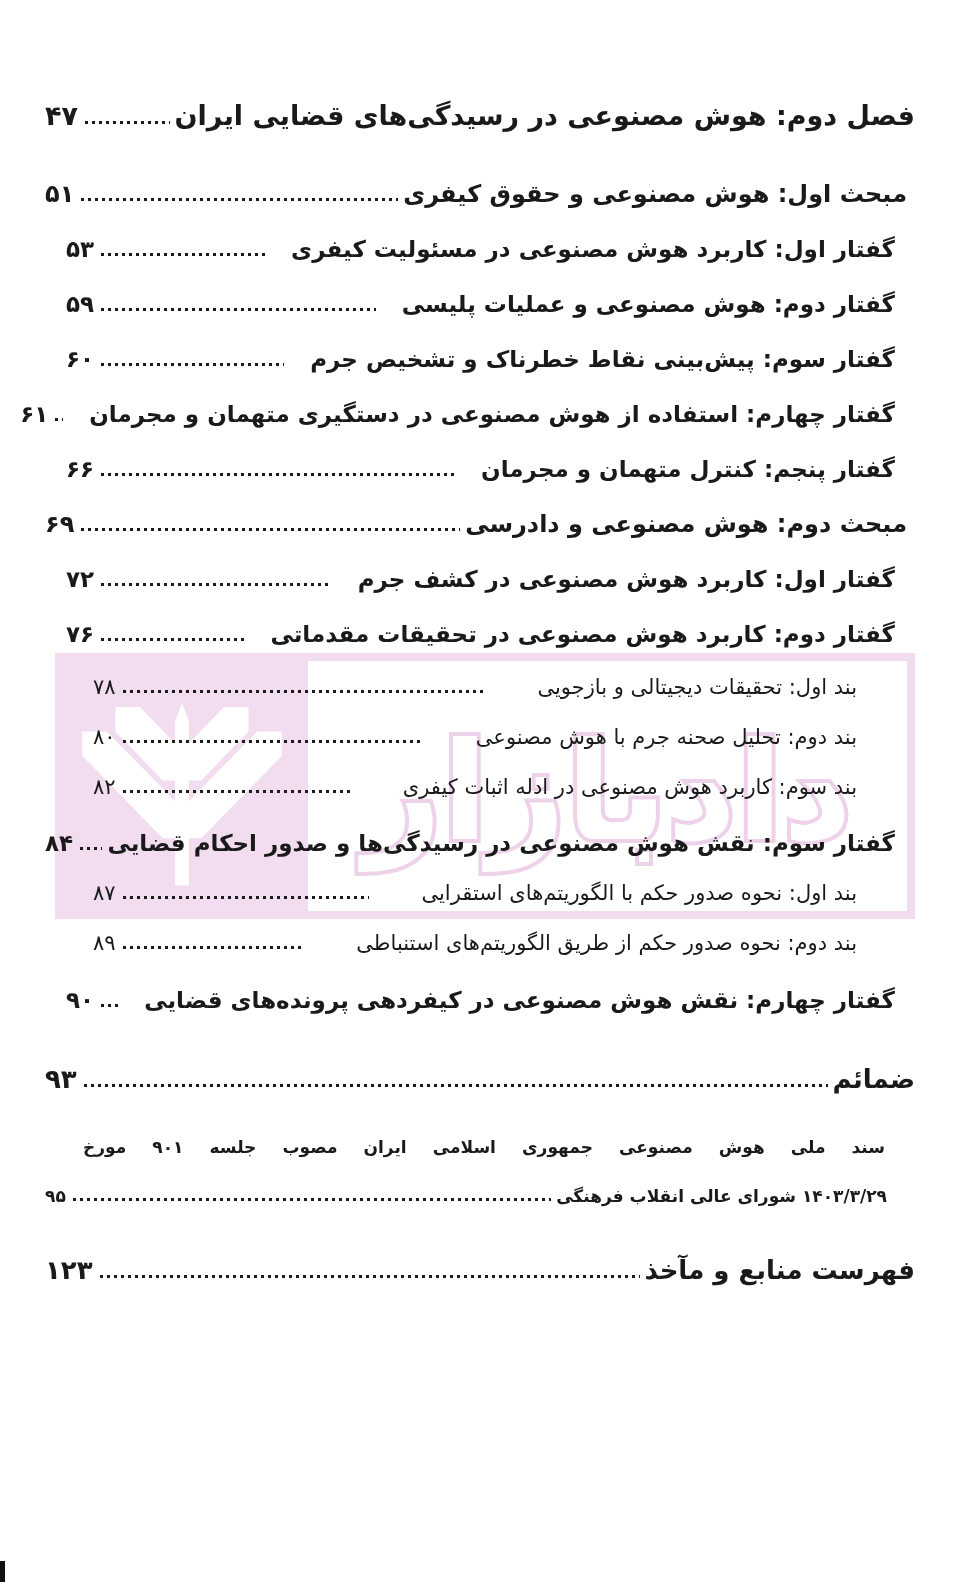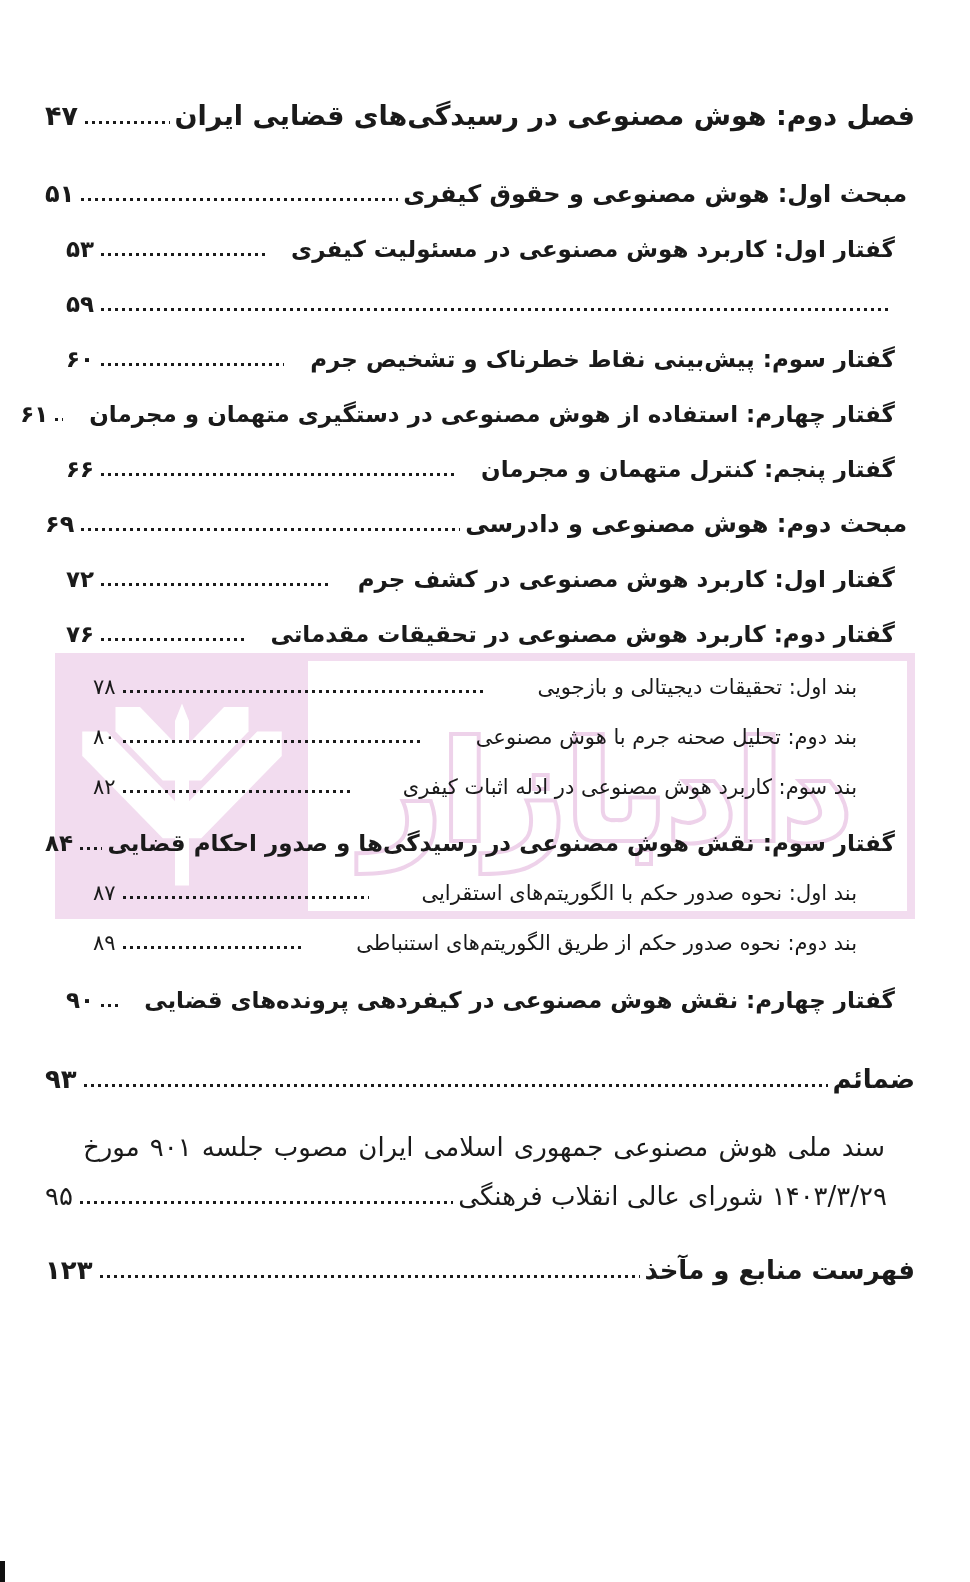--- a/index.html
+++ b/index.html
@@ -61,21 +61,21 @@
   .r-band{font-size:21px;font-weight:normal;padding-right:58px;}
   .r-band .t,.r-band .num{line-height:50px;margin-left:48px;}
 
   .r-bold{font-size:26px;font-weight:bold;}
   .r-bold .t,.r-bold .num{line-height:55px;}
   .mt24{margin-top:24px;}
   .mt22{margin-top:22px;}
   .mt16{margin-top:16px;}
   .mt5{margin-top:5px;}
 
-  .entry2{font-size:26px;font-weight:normal;}
+  .entry2{font-size:17px;font-weight:bold;}
   .entry2 .para{
     line-height:48px;
     padding:0 30px 0 38px;
     text-align:justify;
     text-align-last:justify;
     white-space:normal;
   }
   .entry2 .row{padding-right:28px;}
   .entry2 .row .t,.entry2 .row .num{line-height:50px;}
 
@@ -123,20 +123,21 @@
       <span class="num">۵۱</span>
     </div>
 
     <div class="row r-goftar">
       <span class="t">گفتار اول: کاربرد هوش مصنوعی در مسئولیت کیفری</span>
       <span class="dots"></span>
       <span class="num">۵۳</span>
     </div>
 
     <div class="row r-goftar">
+      <span class="t">گفتار دوم: هوش مصنوعی و عملیات پلیسی</span>
       <span class="dots"></span>
       <span class="num">۵۹</span>
     </div>
 
     <div class="row r-goftar">
       <span class="t">گفتار سوم: پیش‌بینی نقاط خطرناک و تشخیص جرم</span>
       <span class="dots"></span>
       <span class="num">۶۰</span>
     </div>
 

